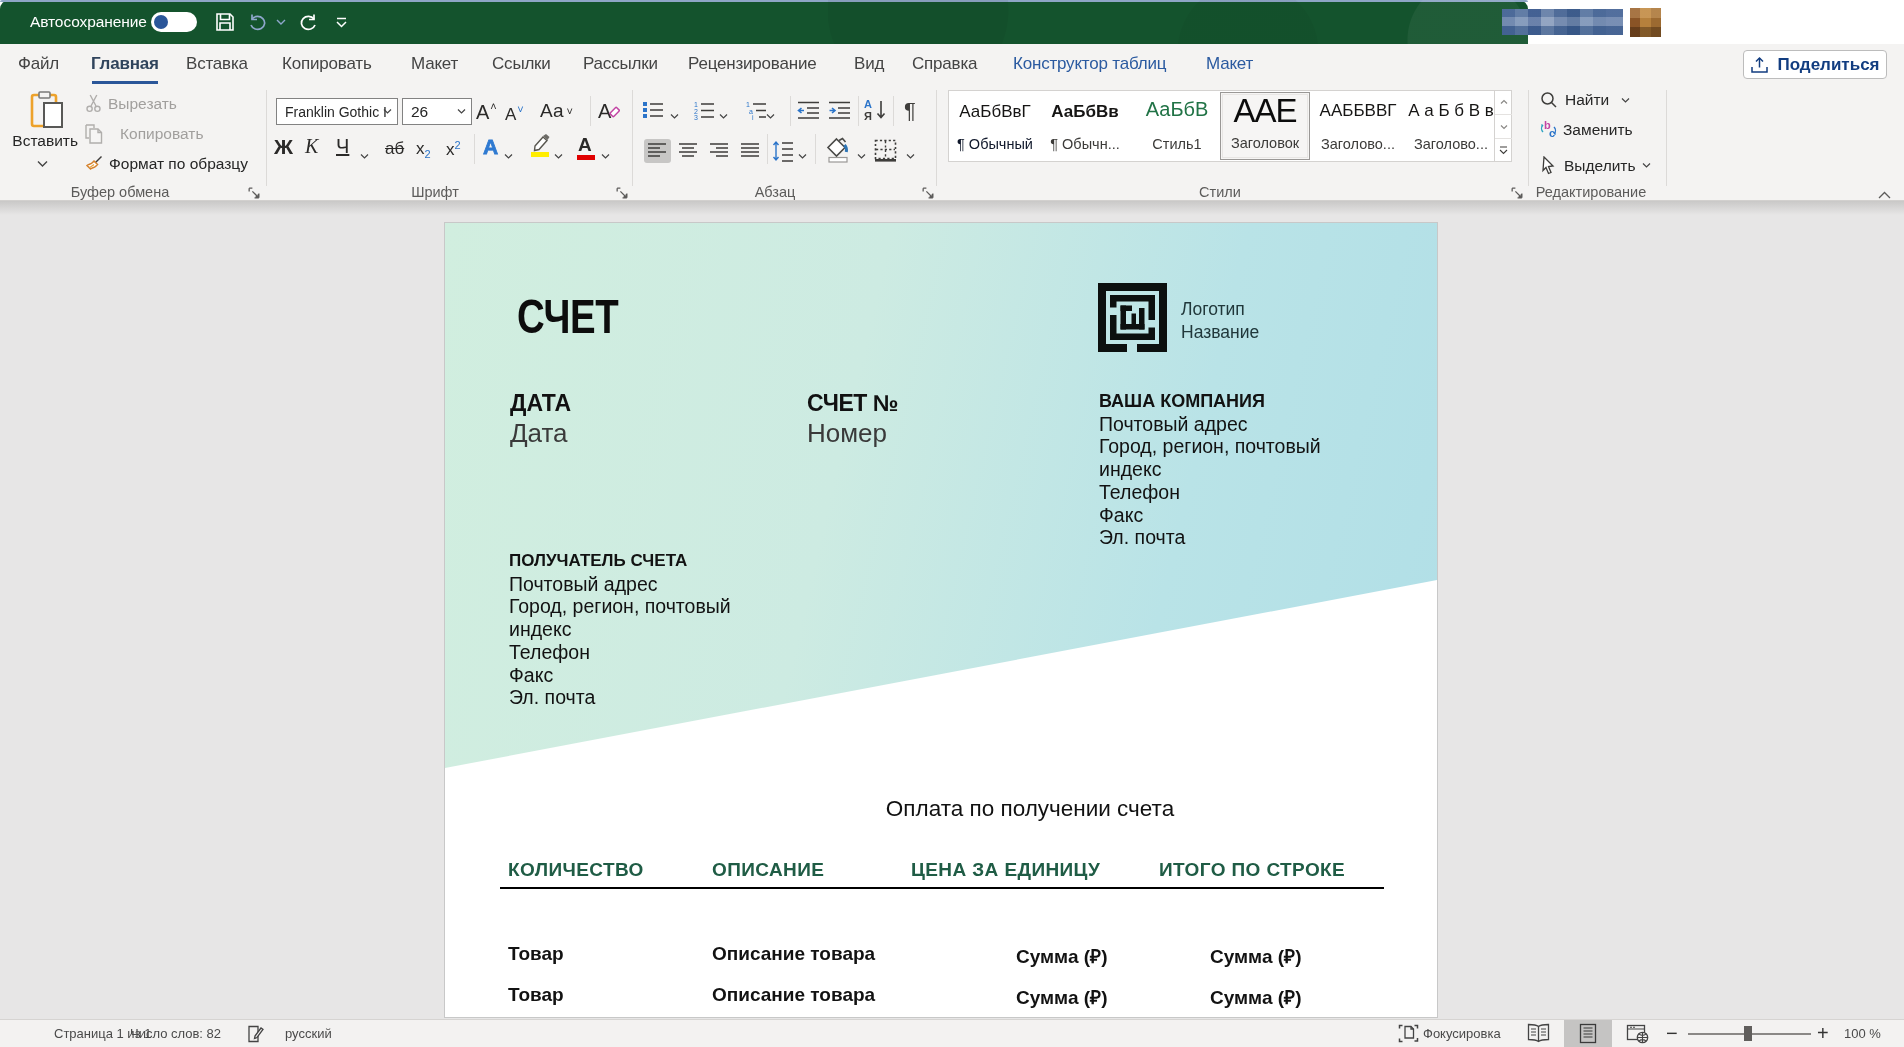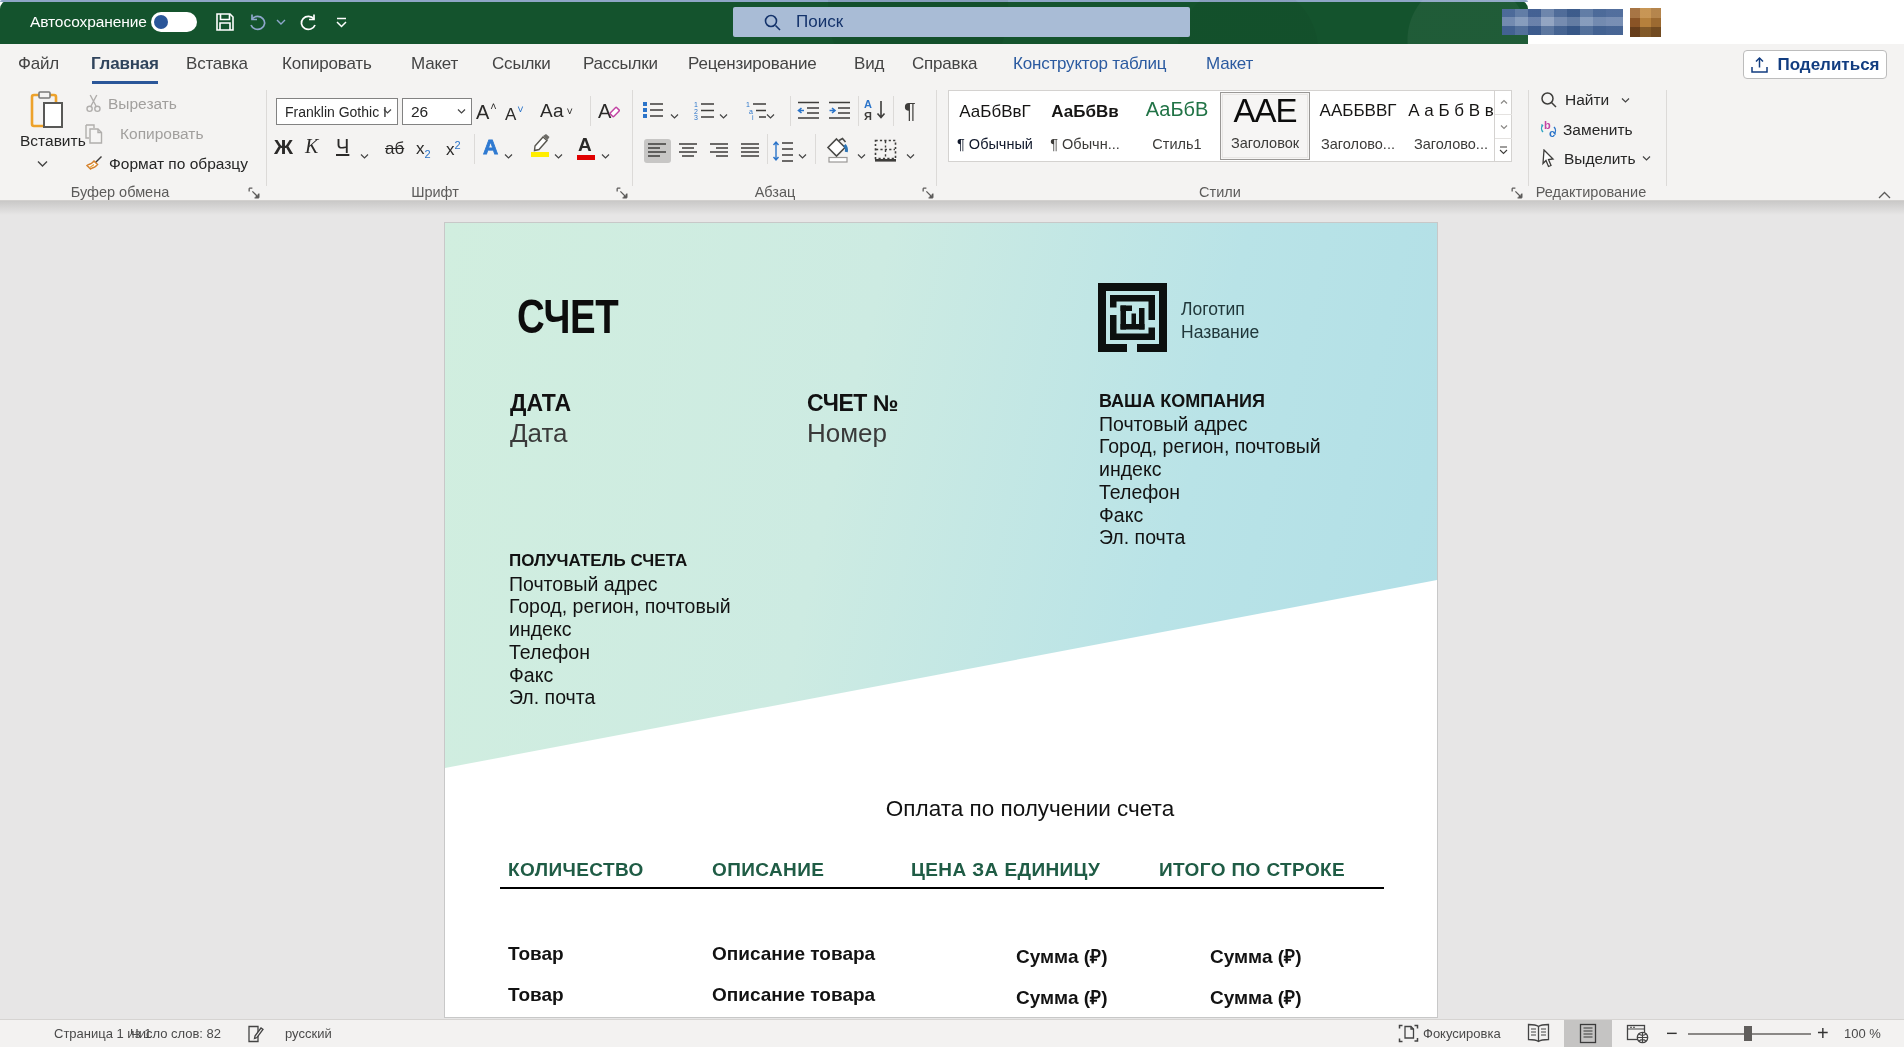--- a/index.html
+++ b/index.html
@@ -104,27 +104,20 @@
       <path d="M17 8 a7 6.5 0 1 0 1 6"></path>
         <path d="M17 3.5 v5 h-5" fill="none"></path>
     </svg>
   </div>
   <div class="tb-ic" style="left:330px;width:22px;">
     <svg width="13" height="13" viewBox="0 0 13 13" fill="none" stroke="#fff" stroke-width="1.5">
         <path d="M2 2.5 h9"></path>
         <path d="M2 6 l4.5 4.5 L11 6"></path>
       </svg>
   </div>
-  <div class="searchbox">
-    <svg width="19" height="19" viewBox="0 0 19 19" fill="none" stroke="#14336b" stroke-width="1.6">
-      <circle cx="8" cy="8" r="5.5"></circle>
-        <path d="M12.5 12.5 L17 17"></path>
-    </svg>
-    Поиск
-  </div>
   <div class="pixname"></div>
   <div class="avatar"></div>
   <div class="wbtn" style="left:1676px;">
     <svg width="25" height="25" viewBox="0 0 25 25" fill="none" stroke="#fff" stroke-width="1.5">
       <rect x="3" y="4" width="19" height="17" rx="1"></rect>
         <path d="M3 8.5 h19"></path>
         <path d="M12.5 18 v-6 M9.5 14.5 l3-3 3 3"></path>
     </svg>
   </div>
   <div class="wbtn" style="left:1734px;">
@@ -175,21 +168,21 @@
   <div class="gsep" style="left:1528px;"></div>
   <div class="gsep" style="left:1666px;"></div>
 
   <div style="position:absolute;left:30px;top:7px;">
     <svg width="34" height="38" viewBox="0 0 34 38">
       <rect x="2" y="4" width="24" height="31" rx="2" fill="none" stroke="#eda22b" stroke-width="2.6"></rect>
       <rect x="9" y="1" width="11" height="6" rx="1" fill="#f4f3f2" stroke="#7a7a78" stroke-width="1.6"></rect>
       <rect x="14" y="12" width="18" height="24" fill="#fff" stroke="#585856" stroke-width="2"></rect>
     </svg>
   </div>
-  <div style="position:absolute;left:8px;top:48px;width:70px;text-align:left;margin-left:12px;" class="rbtn-txt">Вставить</div>
+  <div style="position:absolute;left:8px;top:48px;width:70px;text-align:right;" class="rbtn-txt">Вставить</div>
   <div style="position:absolute;left:37px;top:70px;">
     <svg width="11" height="8" viewBox="0 0 11 8" fill="none" stroke="#444" stroke-width="1.4">
         <path d="M1 1.5 l4.5 4.5 L10 1.5"></path>
       </svg>
   </div>
   <div class="rrow" style="position:absolute;left:85px;top:6px;height:27px;display:flex;align-items:center;">
     <svg width="17" height="19" viewBox="0 0 17 19" fill="none" stroke="#b0aeac" stroke-width="1.4">
       <path d="M5.2 1 L11 12 M11.8 1 L6 12"></path>
         <circle cx="4.6" cy="14.8" r="2.6"></circle>
         <circle cx="12.4" cy="14.8" r="2.6"></circle>
@@ -449,21 +442,21 @@
     <svg width="21" height="19" viewBox="0 0 21 19">
       <text x="6" y="9" font-size="11" font-weight="bold" fill="#c245a4" font-family="Liberation Sans">b</text>
       <text x="11" y="17" font-size="11" font-weight="bold" fill="#2b74c9" font-family="Liberation Sans">c</text>
       <path d="M5 12 a5 5 0 0 1 0 -7" fill="none" stroke="#2ba3c2" stroke-width="1.4"></path>
       <path d="M3.2 4 l2 1 -1.5 1.8 z" fill="#2ba3c2"></path>
       <path d="M16 7 a5 5 0 0 1 0 7" fill="none" stroke="#2b74c9" stroke-width="1.4"></path>
       <path d="M17.8 15 l-2 -1 1.5 -1.8 z" fill="#2b74c9"></path>
     </svg>
     <span class="rbtn-txt" style="margin-left:4px;">Заменить</span>
   </div>
-  <div style="position:absolute;left:1540px;top:65px;display:flex;align-items:center;">
+  <div style="position:absolute;left:1540px;top:72px;display:flex;align-items:center;">
     <svg width="16" height="19" viewBox="0 0 16 19">
         <path d="M4 1 L13 10 L8.5 10.5 L11 16.5 L8.5 17.5 L6 11.5 L3 14.5 Z" fill="#fff" stroke="#3e3d3b" stroke-width="1.3"></path>
       </svg>
     <span class="rbtn-txt" style="margin-left:8px;">Выделить</span>
     <svg style="margin-left:6px;" width="9" height="7" viewBox="0 0 9 7" fill="none" stroke="#444" stroke-width="1.2">
         <path d="M1 1.5 l3.5 3.5 L8 1.5"></path>
       </svg>
   </div>
   <div class="glabel" style="left:1521px;width:140px;">Редактирование</div>
 

